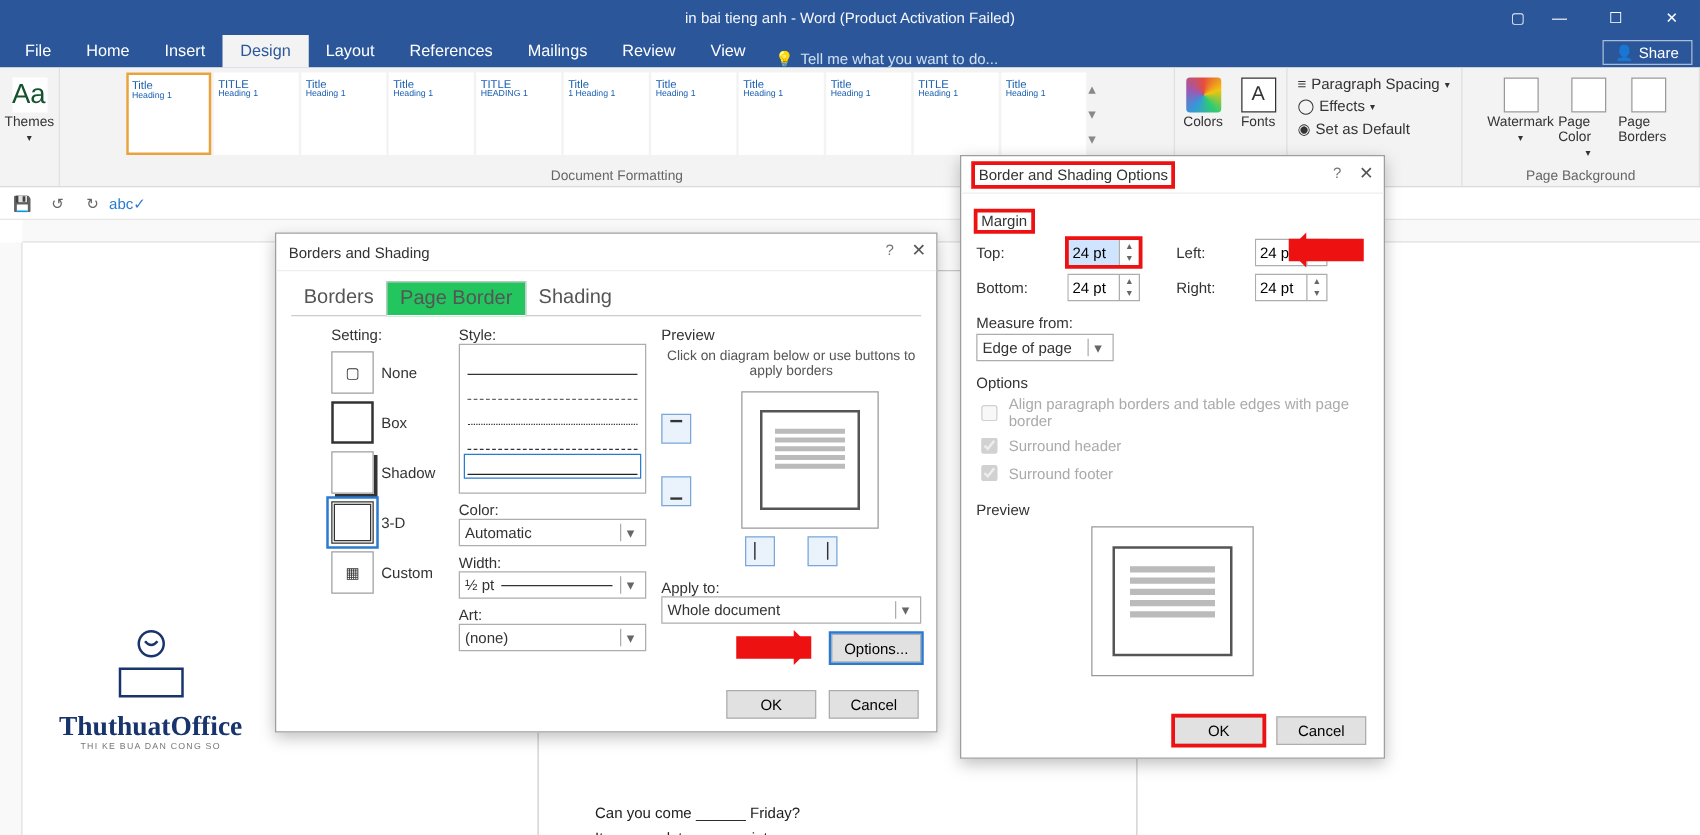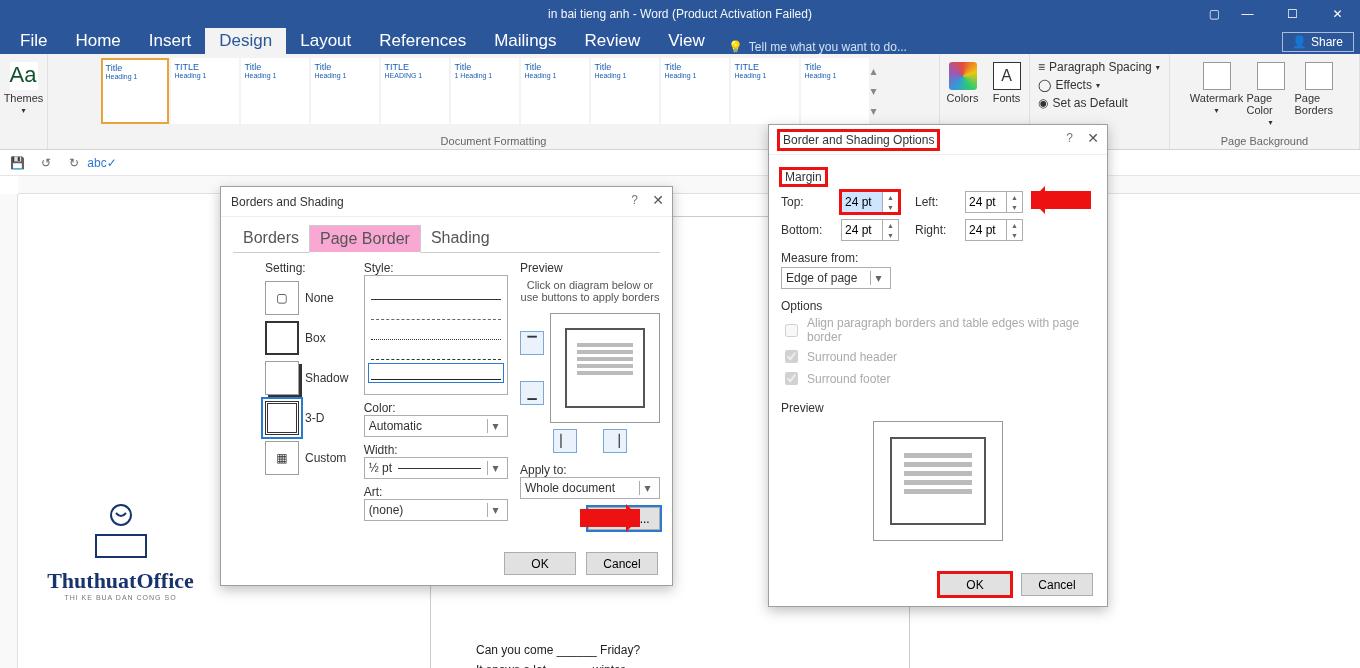--- a/index.html
+++ b/index.html
@@ -5,21 +5,21 @@
 * { box-sizing: border-box; font-family: "Segoe UI", sans-serif; }
 body { margin: 0; background: #fff; width:1360px; height:668px; overflow:hidden; position:relative; color:#333; font-size:12px;}
 
 .titlebar { height:28px; background:#2b579a; color:#fff; display:flex; align-items:center; justify-content:center; position:relative;}
 .titlebar .title { font-size:12px; opacity:.95;}
 .titlebar .win-controls { position:absolute; right:0; top:0; display:flex;}
 .titlebar .win-controls div { width:45px; height:28px; display:flex; align-items:center; justify-content:center; color:#fff; font-size:12px;}
 .titlebar .ribbon-display { position:absolute; right:140px; top:0; height:28px; display:flex; align-items:center; color:#fff; opacity:.9;}
 
 .ribbon-tabs { height:26px; background:#2b579a; display:flex; align-items:flex-end; padding:0 6px;}
-.ribbon-tabs .tab { padding:0 14px; height:26px; line-height:26px; color:#fff; font-size:17px; cursor:pointer;}
+.ribbon-tabs .tab { padding:0 14px; height:26px; line-height:26px; color:#fff; font-size:13px; cursor:pointer;}
 .ribbon-tabs .tab.active { background:#f3f3f3; color:#2b579a;}
 .ribbon-tabs .tell { color:#cfe0f2; font-size:12px; padding-left:10px; display:flex; align-items:center; gap:5px;}
 .ribbon-tabs .share { margin-left:auto; color:#fff; border:1px solid rgba(255,255,255,.6); padding:2px 10px; font-size:12px; margin-bottom:2px;}
 
 .ribbon { height:96px; background:#f3f3f3; border-bottom:1px solid #d4d4d4; display:flex;}
 .ribbon-group { border-right:1px solid #e0e0e0; padding:4px 6px 2px 6px; display:flex; flex-direction:column; align-items:center;}
 .ribbon-group .label { font-size:11px; color:#666; margin-top:auto;}
 .docformat-gallery { display:flex; gap:2px; }
 .df-item { width:68px; height:66px; border:1px solid transparent; background:#fff; padding:3px; font-size:6px; color:#666; overflow:hidden;}
 .df-item.sel { border:2px solid #e8a33d; }
@@ -42,24 +42,24 @@
 .tto-logo .txt { font-family: "Comic Sans MS", cursive; font-size:22px; color:#18346c; font-weight:bold;}
 .tto-logo .sub { font-size:7px; letter-spacing:1px; color:#777;}
 
 .dlg { position:absolute; background:#fff; border:1px solid #9e9e9e; box-shadow:0 4px 12px rgba(0,0,0,.25);}
 .dlg-title { height:30px; display:flex; align-items:center; padding:0 10px; font-size:12px; color:#333; border-bottom:1px solid #eee; position:relative;}
 .dlg-title .help { position:absolute; right:34px; top:6px; color:#777;}
 .dlg-title .close { position:absolute; right:8px; top:5px; color:#555; font-size:14px;}
 .dlg-body { padding:8px 12px 12px 12px; font-size:12px;}
 .dlg .btn { min-width:72px; height:23px; background:#e1e1e1; border:1px solid #adadad; font-size:12px; cursor:pointer;}
 
-#dlg-bs { left:220px; top:186px; width:453px; }
+#dlg-bs { left:220px; top:186px; width:530px; }
 #dlg-bs .tabs { display:flex; border-bottom:1px solid #ccc; margin-bottom:8px;}
 #dlg-bs .tabs div { padding:4px 10px; font-size:16px; color:#555; cursor:pointer;}
-#dlg-bs .tabs div.active { border:1px solid #ccc; border-bottom:1px solid #fff; margin-bottom:-1px; background:#f9a8d4;}
+#dlg-bs .tabs div.active { border:1px solid #ccc; border-bottom:1px solid #fff; margin-bottom:-1px; background:#22c55e;}
 #dlg-bs .cols { display:flex; gap:12px;padding-left:32px;}
 #dlg-bs .col1 { width:90px;}
 #dlg-bs .col2 { width:150px;}
 #dlg-bs .col3 { flex:1;}
 .setting-item { display:flex; align-items:center; gap:6px; margin:6px 0;}
 .setting-item .box { width:34px; height:34px; border:1px solid #9e9e9e; display:flex; align-items:center; justify-content:center;}
 .setting-item.sel .box { outline:2px solid #2a7ad2; outline-offset:2px;}
 .stylelist { border:1px solid #adadad; height:120px; padding:4px; overflow:hidden; position:relative;}
 .stylelist .line { height:14px; border-bottom:1px dashed #666; margin:6px 2px;}
 .stylelist .line.solid { border-bottom:1px solid #222; outline:1px solid #2a7ad2; outline-offset:2px;}
@@ -377,21 +377,21 @@
 
 <div class="dlg" id="dlg-bso">
   <div class="dlg-title">
     <span class="red-box" style="padding:2px 4px">Border and Shading Options</span>
     <span class="help">?</span>
     <span class="close">✕</span>
   </div>
   <div class="dlg-body">
     <fieldset class="section">
       <legend class="red-box" style="padding:1px 4px;font-size:12px">Margin</legend>
-      <div style="display:grid;grid-template-columns:50px 64px 40px 64px;gap:6px 10px;align-items:center;margin-top:6px;position:relative">
+      <div style="display:grid;grid-template-columns:50px 64px 40px 64px;gap:6px 23px;align-items:center;margin-top:6px;position:relative">
         <label>Top:</label>
         <div class="spin red-box">
             <input style="background: rgb(207, 228, 255);" value="24 pt">
             <div class="sp">
               <div>▲</div>
               <div>▼</div>
             </div>
           </div>
         <label>Left:</label>
         <div class="spin">

